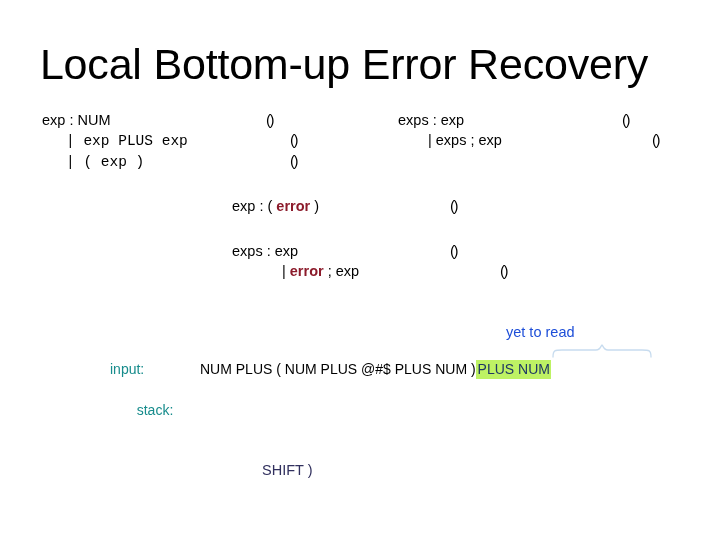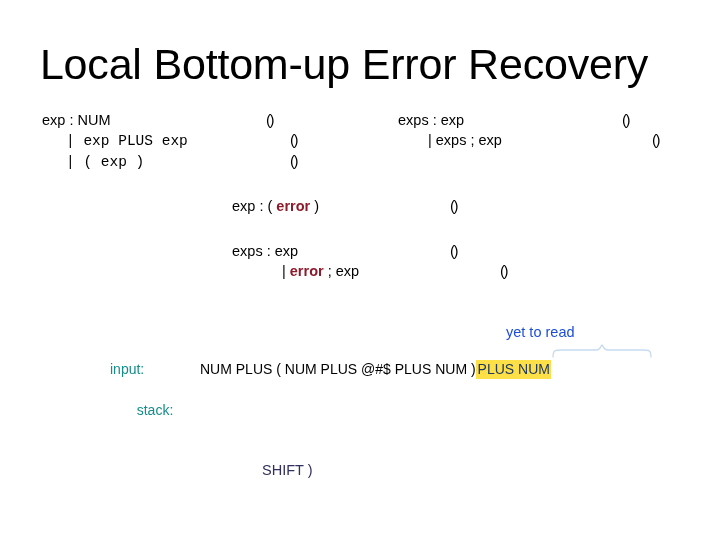--- a/index.html
+++ b/index.html
@@ -123,21 +123,21 @@
   #input-row {
     left: 110px;
     top: 360px;
   }
   #input-row .trace-label { width: 90px; }
   .input-read {
     color: #000000;
   }
   .input-unread {
     color: #1f3864;
-    background: #fde047;
+    background: #bef264;
     padding: 1px 1px 2px 2px;
   }
   #stack-row {
     left: 110px;
     top: 402px;
     text-align: center;
   }
   #stack-row .trace-label { width: 90px; }
   .stack-content {
     color: #178c8c;

